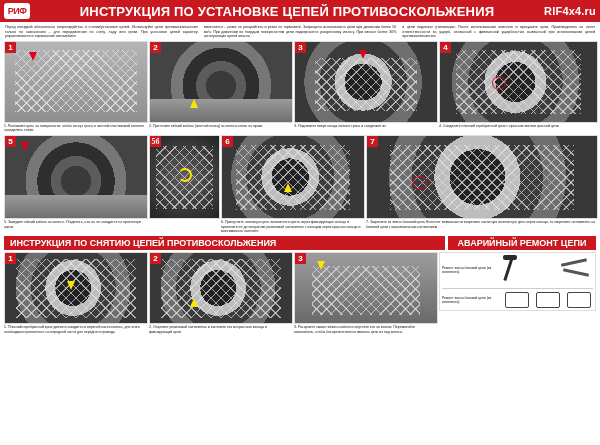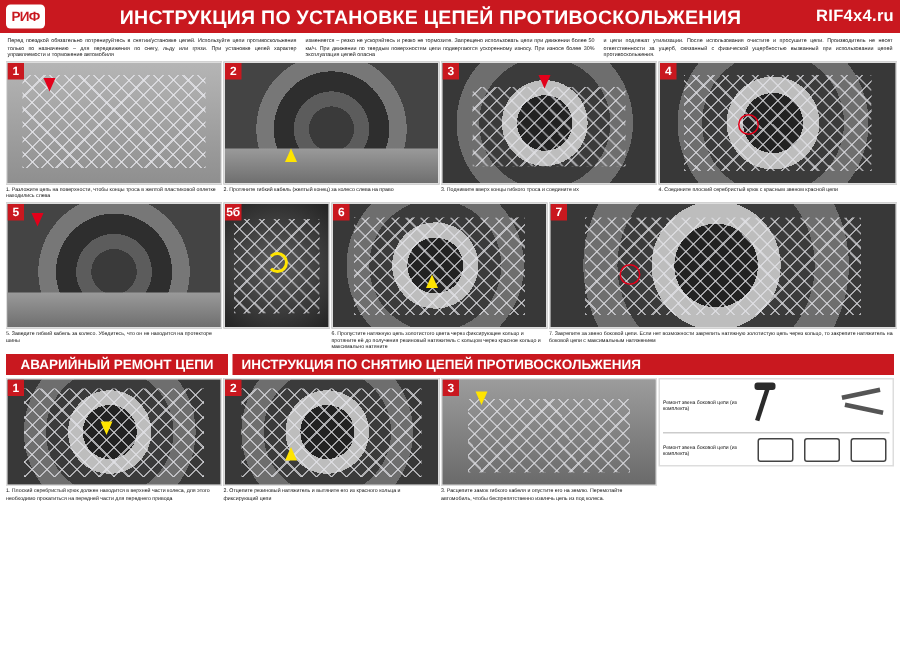--- a/index.html
+++ b/index.html
@@ -163,21 +163,21 @@
         <div class="photo" style="height:82px;">
           <div class="tyre"></div>
           <div class="ground"></div>
           <div class="arrow-red" style="left:16px;top:6px;"></div>
           <div class="num">5</div>
         </div>
         <div class="cap">5. Заведите гибкий кабель за колесо. Убедитесь, что он не находится на протекторе шины</div>
       </div>
 
 
-      <div class="cell" style="flex:0 0 69px;">
+      <div class="cell" style="flex:0 0 69px;font-family:Liberation Serif, serif;">
         <div class="photo" style="height:82px;">
           <div style="position:absolute;inset:0;background:radial-gradient(circle at 50% 50%,#5e5e5e,#232323);"></div>
           <div class="chainmesh" style="inset:12% 8% 12% 8%;"></div>
           <div class="hook" style="left:28px;top:32px;"></div>
           <div class="num">5б</div>
         </div>
       </div>
 
       <div class="cell" style="flex:0 0 142px;">
         <div class="photo" style="height:82px;">
@@ -196,22 +196,22 @@
           <div class="redcirc" style="left:46px;top:40px;"></div>
           <div class="num">7</div>
         </div>
         <div class="cap">7. Закрепите за звено боковой цепи. Если нет возможности закрепить натяжную золотистую цепь через кольцо, то закрепите натяжитель на боковой цепи с максимальным натяжением</div>
       </div>
 
     </div>
   </div>
 
   <div class="sec-bar">
+    <div class="sec-title">Инструкция по снятию цепей противоскольжения</div>
     <div class="sec-title small">Аварийный ремонт цепи</div>
-    <div class="sec-title">Инструкция по снятию цепей противоскольжения</div>
   </div>
 
   <div class="grid">
     <div class="row">
 
       <div class="cell" style="flex:0 0 142px;">
         <div class="photo" style="height:70px;">
           <div class="tyre2"></div>
           <div class="chainmesh" style="inset:8% 8% 8% 8%;"></div>
           <div class="arrow-yellow" style="left:62px;top:28px;transform:rotate(180deg);"></div>

